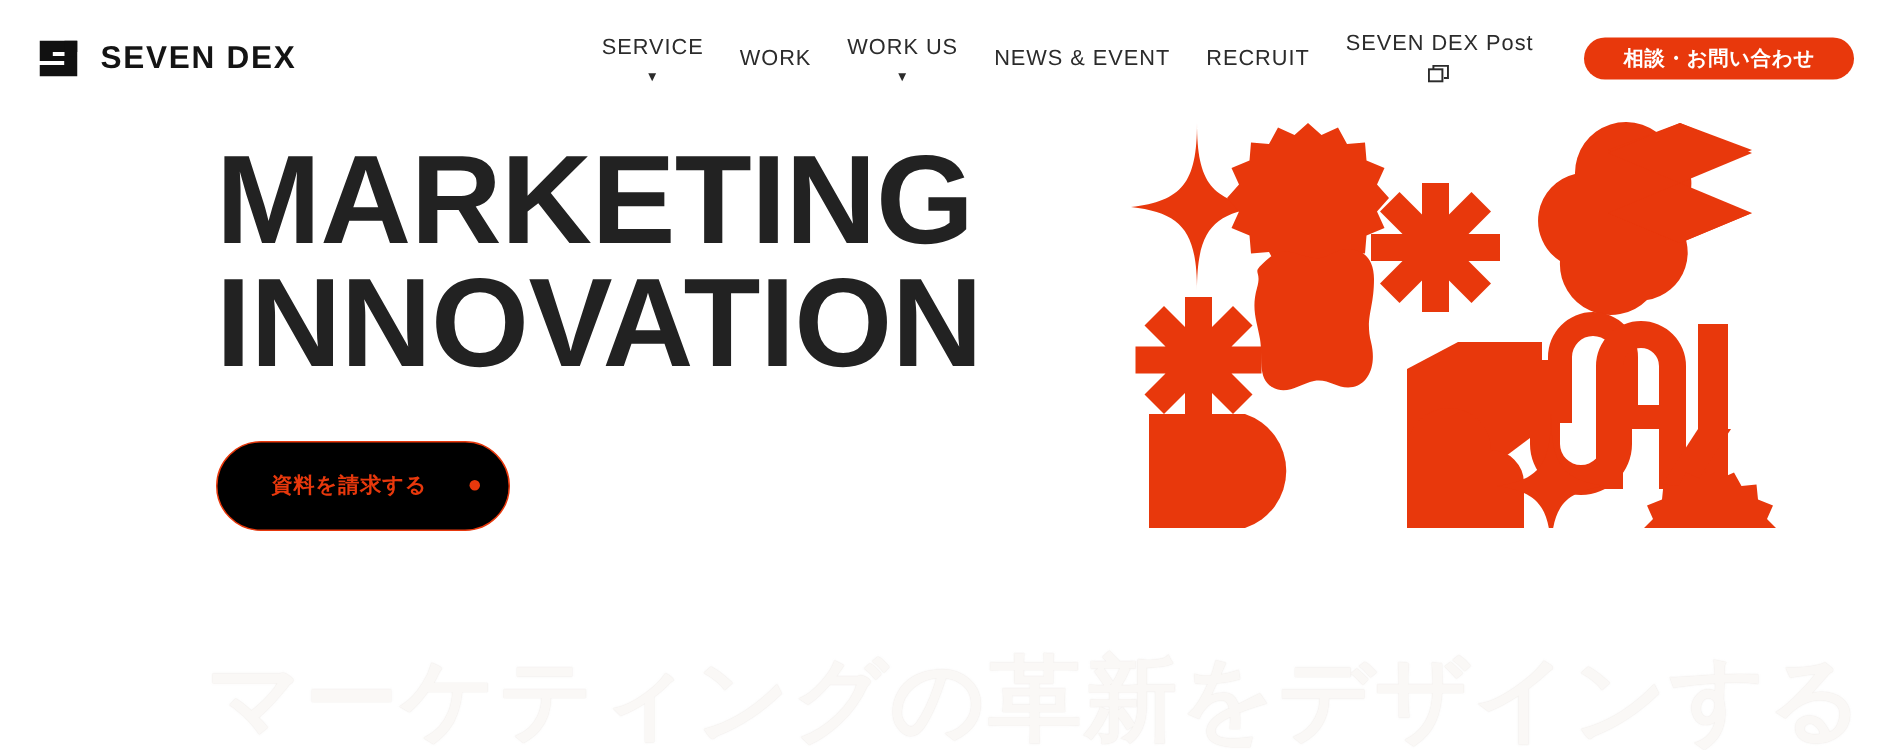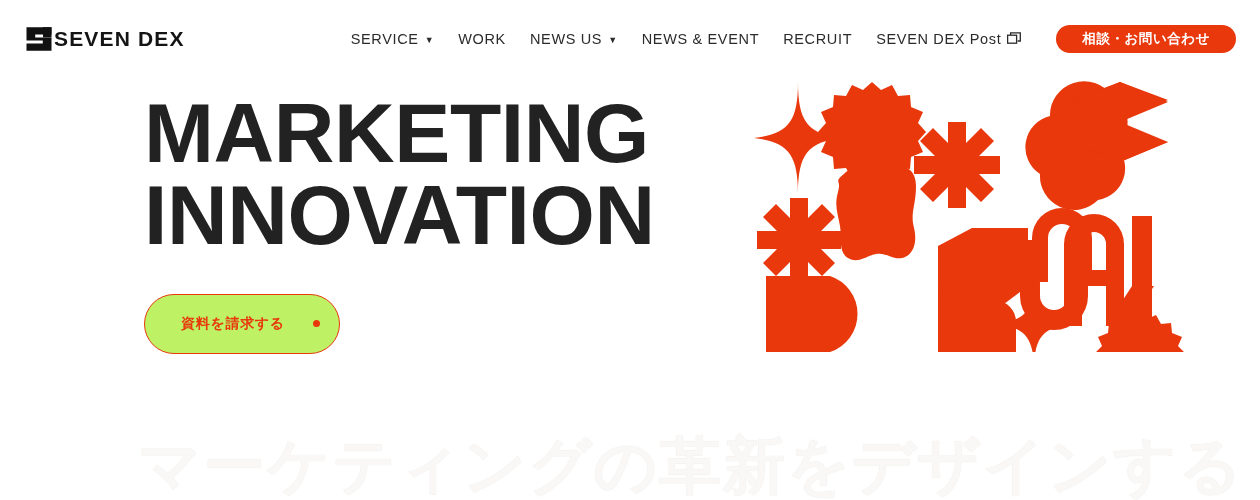--- a/index.html
+++ b/index.html
@@ -13,38 +13,38 @@
 
   
   #site-header {
     position:absolute; top:0; left:0;
     width:1260px; height:78px;
     display:flex; align-items:center;
     background:#ffffff;
     z-index:20;
   }
   #brand {
-    display:flex; align-items:center; 
+    display:flex; align-items:center; gap:13px;
     margin-left:24px;
   }
   #brand-mark { width:30px; height:30px; display:block; }
   #brand-name {
     font-size:21px; font-weight:700; letter-spacing:0.055em;
     color:#141414; white-space:nowrap;
   }
 
   #main-nav {
     display:flex; align-items:center; gap:0;
     margin-left:auto;
   }
   .nav-item {
     display:flex; align-items:center; gap:6px;
     font-size:14.5px; letter-spacing:0.045em;
     color:#2b2b2b; white-space:nowrap;
-    padding:0 12px; cursor:pointer;
+    padding:0 12px; cursor:pointer;flex-direction:column;
   }
   .nav-caret { font-size:9px; line-height:1; color:#2b2b2b; transform:translateY(1px); }
   .ext-icon { display:inline-block; width:15px; height:14px; }
 
   #header-cta {
     margin-left:22px; margin-right:24px;
     background:#e8380c; color:#ffffff;
     border:none; border-radius:999px;
     height:28px; padding:0 26px;
     font-family:"Liberation Sans", sans-serif;
@@ -69,21 +69,21 @@
   #hero-buttons { display:flex; gap:18px; margin-top:37px; }
   .hero-btn {
     display:flex; align-items:center; justify-content:space-between;
     height:60px; border-radius:999px;
     font-family:"Liberation Sans", sans-serif;
     font-size:14px; font-weight:700; letter-spacing:0.05em;
     cursor:pointer; white-space:nowrap;
   }
   #btn-document {
     width:196px; padding:0 34px 0 36px;
-    background:#bef264; color:#e8380c;
+    background:#000000; color:#e8380c;
     border:1.6px solid #e8380c;
     gap:28px;
   }
   #btn-consult {
     width:186px; padding:0 30px 0 32px;
     background:#e8380c; color:#ffffff; border:none;
   }
   .btn-dot { width:7px; height:7px; border-radius:50%; flex:none; }
   #btn-document .btn-dot { background:#e8380c; }
   #btn-consult  .btn-dot { background:#ffffff; }
@@ -122,21 +122,21 @@
     <div class="nav-item">
       <span>SERVICE</span>
       <span class="nav-caret">▼</span>
     </div>
 
     <div class="nav-item">
       <span>WORK</span>
     </div>
 
     <div class="nav-item">
-      <span>NEWS US</span>
+      <span>WORK US</span>
       <span class="nav-caret">▼</span>
     </div>
 
     <div class="nav-item">
       <span>NEWS &amp; EVENT</span>
     </div>
 
     <div class="nav-item">
       <span>RECRUIT</span>
     </div>

